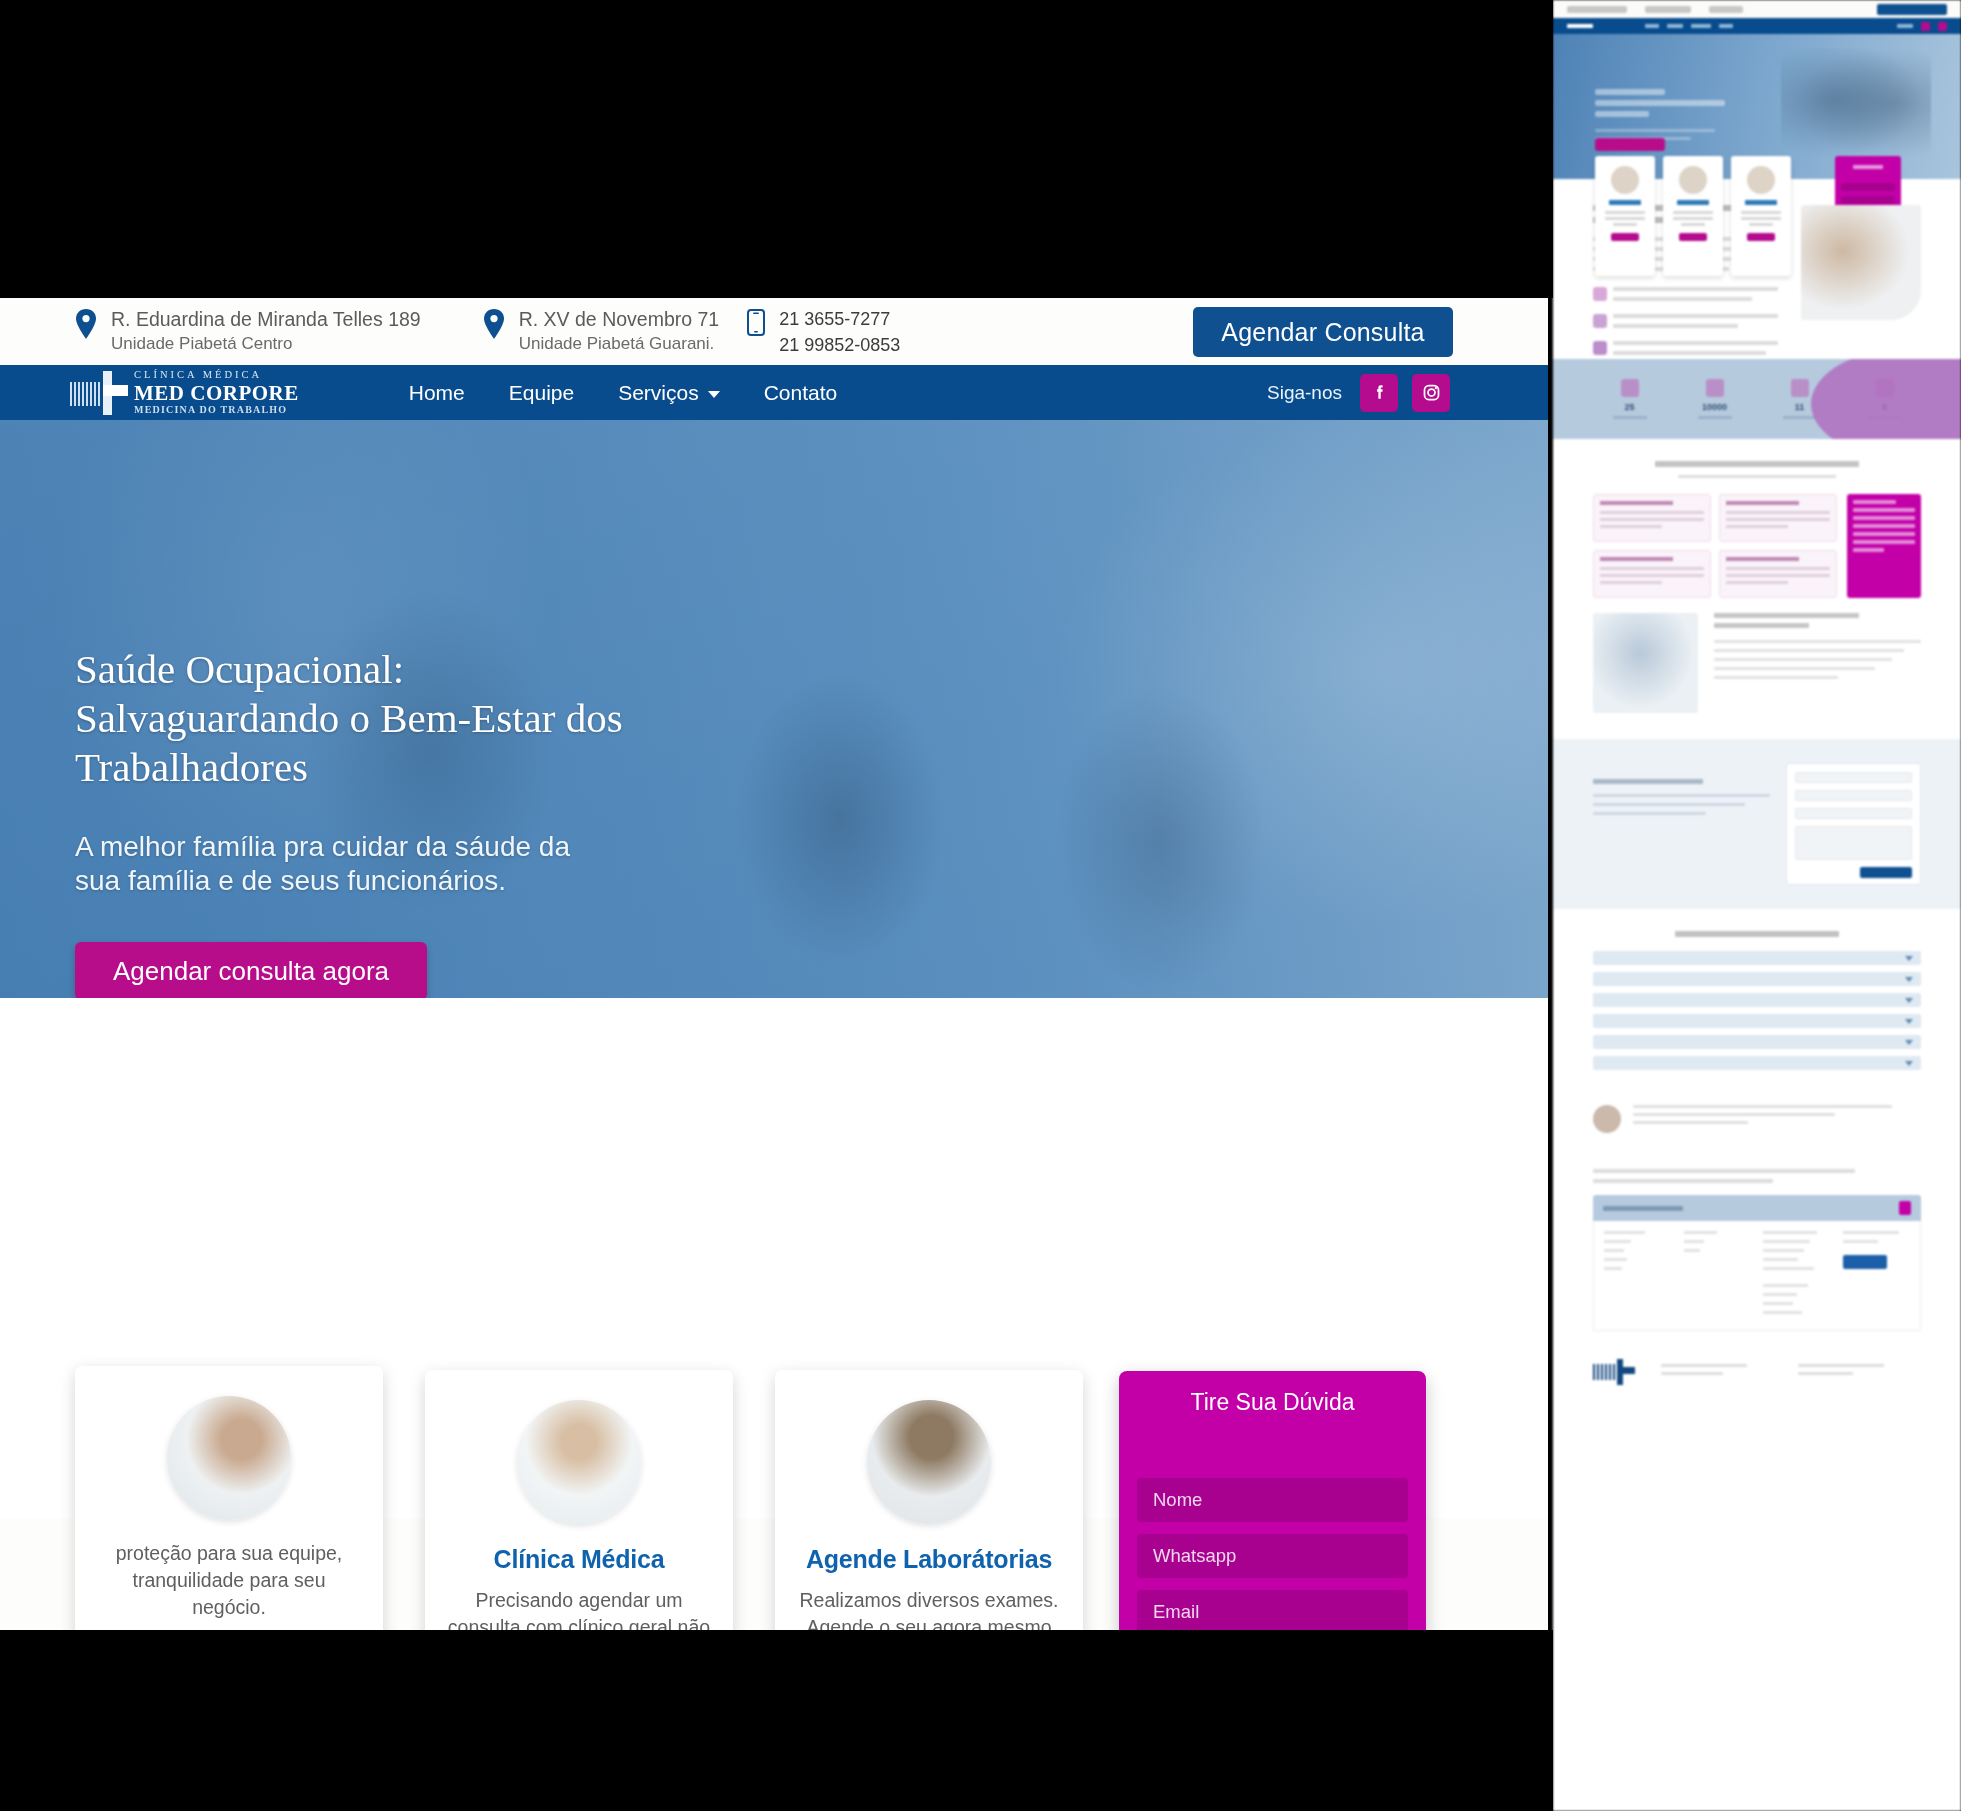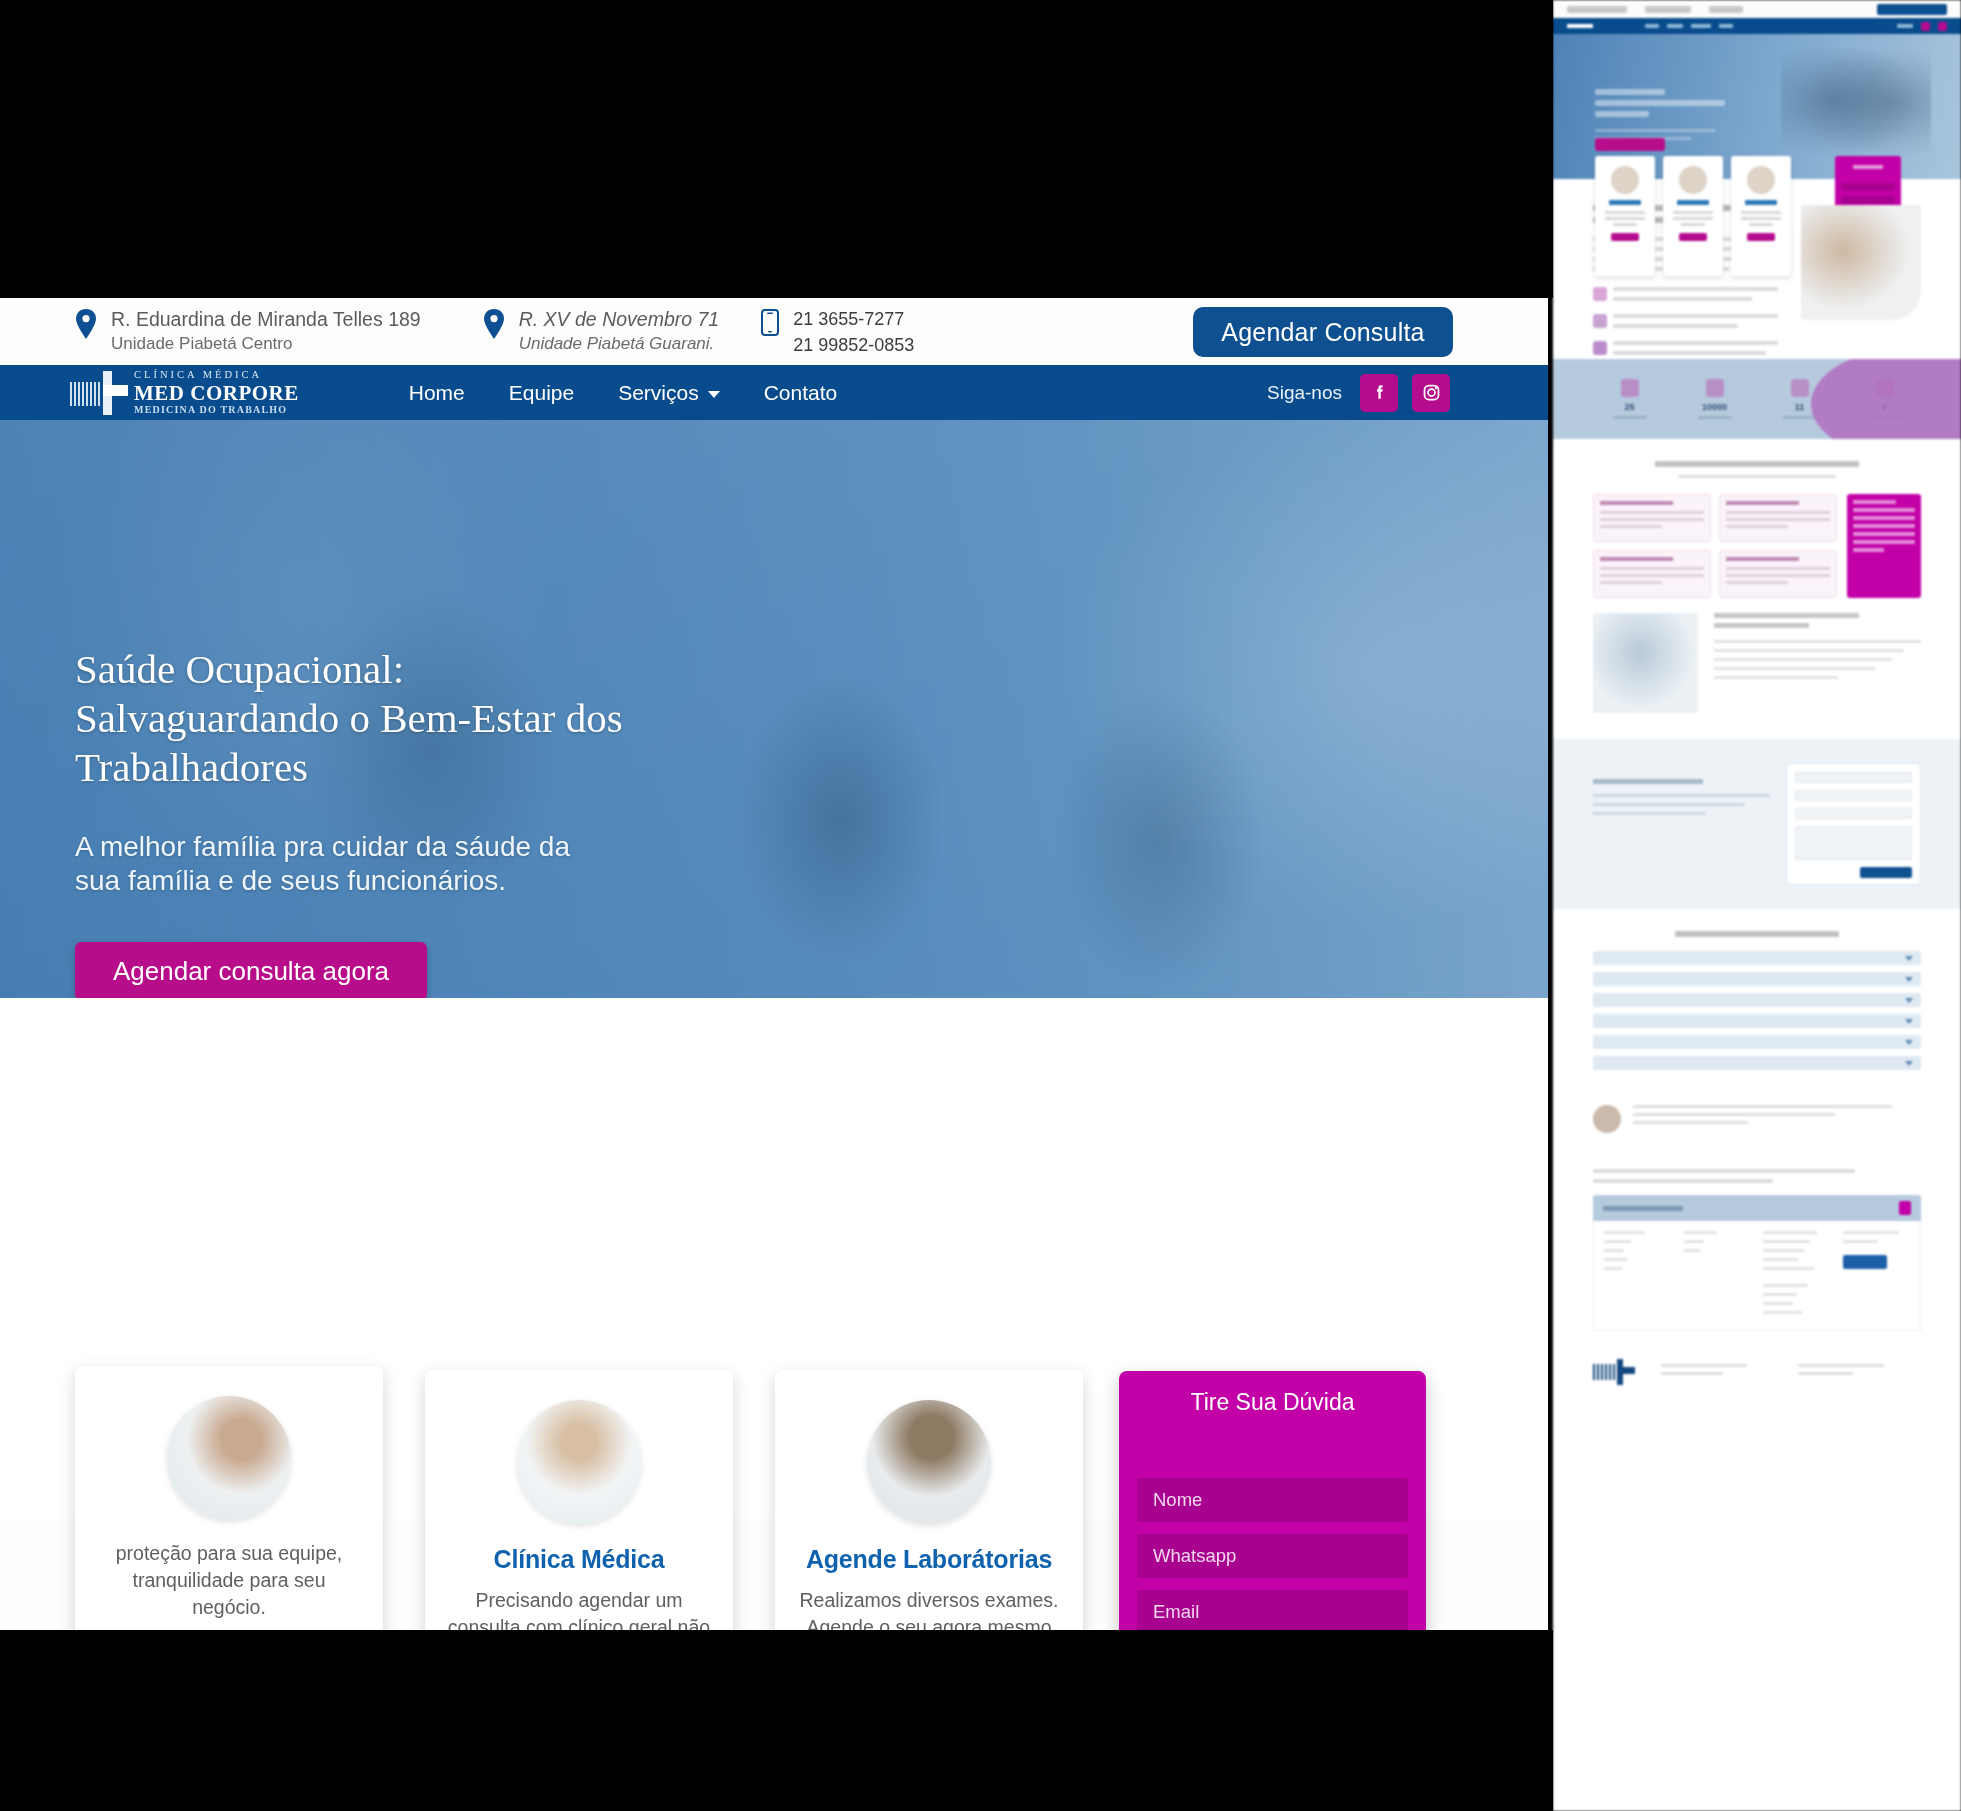--- a/index.html
+++ b/index.html
@@ -18,29 +18,29 @@
     background: #ffffff; overflow: hidden;
   }
 
   
   .topbar {
     position: relative; height: 67px; background: #fdfdfb;
     display: flex; align-items: center; padding: 0 0 0 75px;
   }
   .tb-item { display: flex; align-items: flex-start; gap: 14px; }
   .tb-item.addr1 { margin-right: 62px; }
-  .tb-item.addr2 { margin-right: 42px; font-style: italic; }
+  .tb-item.addr2 { margin-right: 28px; }
   .pin-icon { width: 22px; height: 30px; flex: 0 0 22px; position: relative; top: 2px; }
   .phone-icon { width: 18px; height: 27px; flex: 0 0 18px; position: relative; top: 3px; }
   .tb-l1 { font-size: 19.5px; color: #5b5b5b; line-height: 25px; white-space: nowrap; }
   .tb-l2 { font-size: 17px; color: #6a6a6a; line-height: 24px; white-space: nowrap; }
   .tb-phone { font-size: 18px; color: #3c3c3c; line-height: 26px; white-space: nowrap; }
   .agendar-top {
     position: absolute; right: 95px; top: 9px;
-    width: 260px; height: 50px; border-radius: 10px;
+    width: 260px; height: 50px; border-radius: 5px;
     background: #0e5090; color: #fff; border: none;
     font-size: 25px; font-family: "Liberation Sans", sans-serif;
     cursor: pointer; letter-spacing: .2px;
   }
 
   
   .navbar {
     position: relative; height: 55px; background: #084c8d;
     display: flex; align-items: center; padding-left: 70px;
   }

